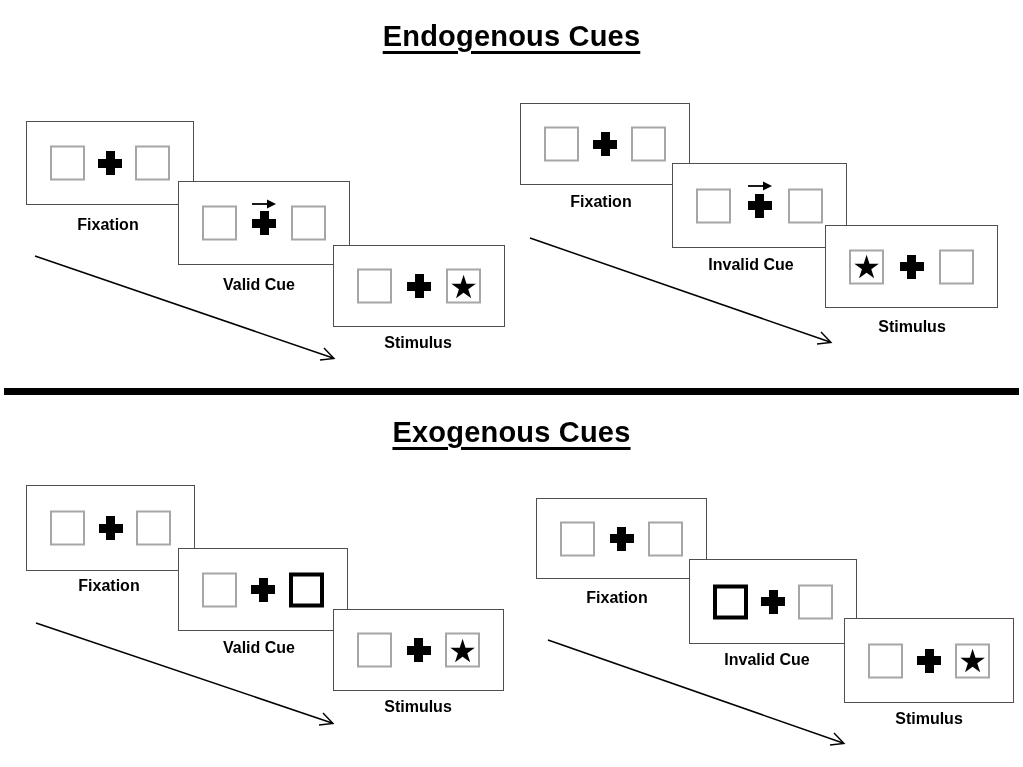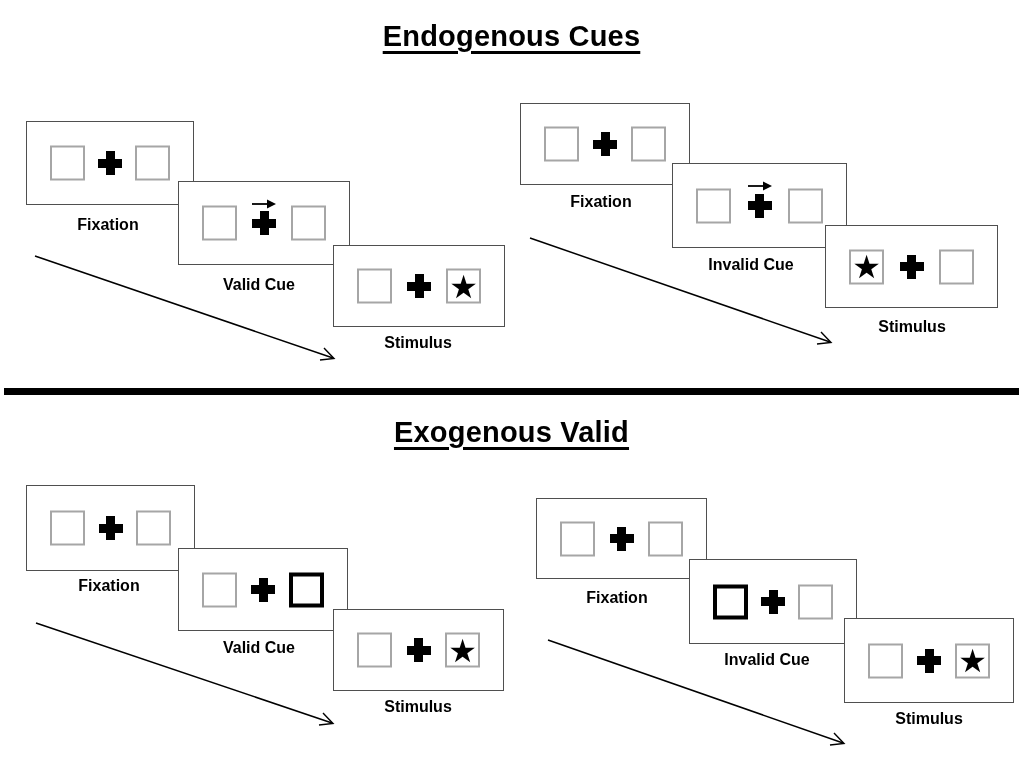--- a/index.html
+++ b/index.html
@@ -87,21 +87,21 @@
     <div class="plabel" style="left:671px;top:256px">Invalid Cue</div>
     <div class="plabel" style="left:832px;top:318px">Stimulus</div>
     <svg class="tarrow" style="left:522px;top:230px" width="318" height="120">
       <line x1="8" y1="8" x2="308" y2="112" stroke="#000" stroke-width="1.5"></line>
       <path d="M299,102 L309,112.5 L295,114" fill="none" stroke="#000" stroke-width="1.4"></path>
     </svg>
   </div>
 
   <div class="divider"></div>
 
-  <div class="sec-title" style="top:416px">Exogenous Valid</div>
+  <div class="sec-title" style="top:416px">Exogenous Cues</div>
 
   <div>
     <div class="panel" style="left:26px;top:485px;width:169px;height:86px">
       <span class="sq sql"></span>
       <span class="plus"></span>
       <span class="sq sqr"></span>
     </div>
     <div class="panel" style="left:178px;top:548px;width:170px;height:83px">
       <span class="sq sql"></span>
       <span class="plus"></span>

